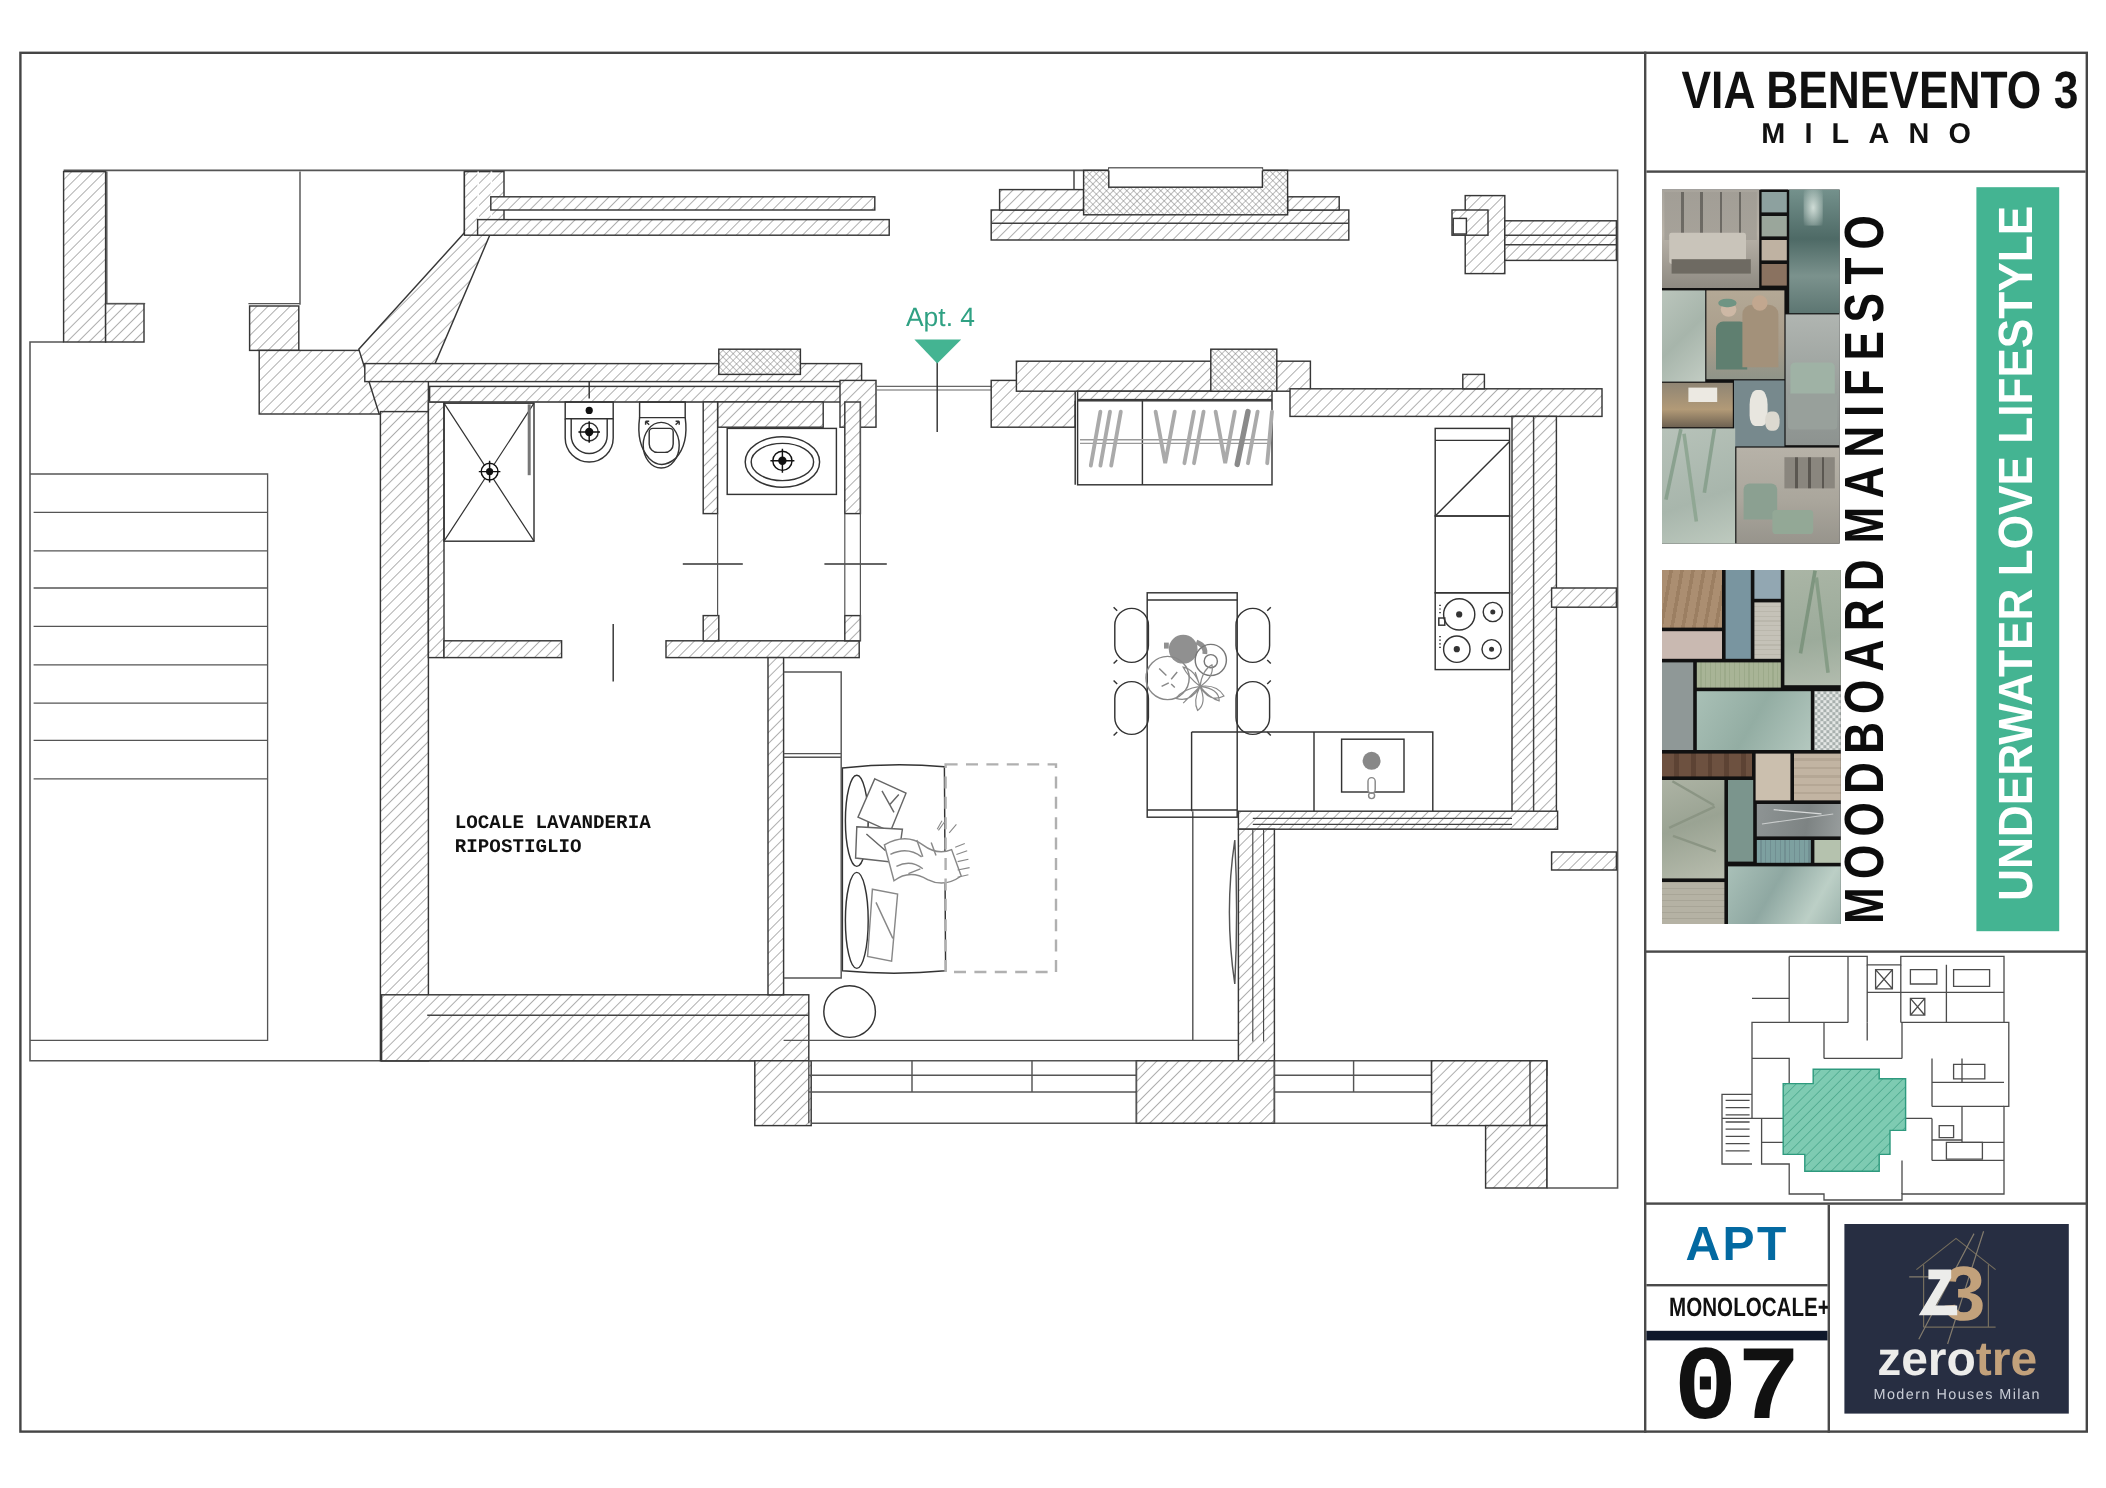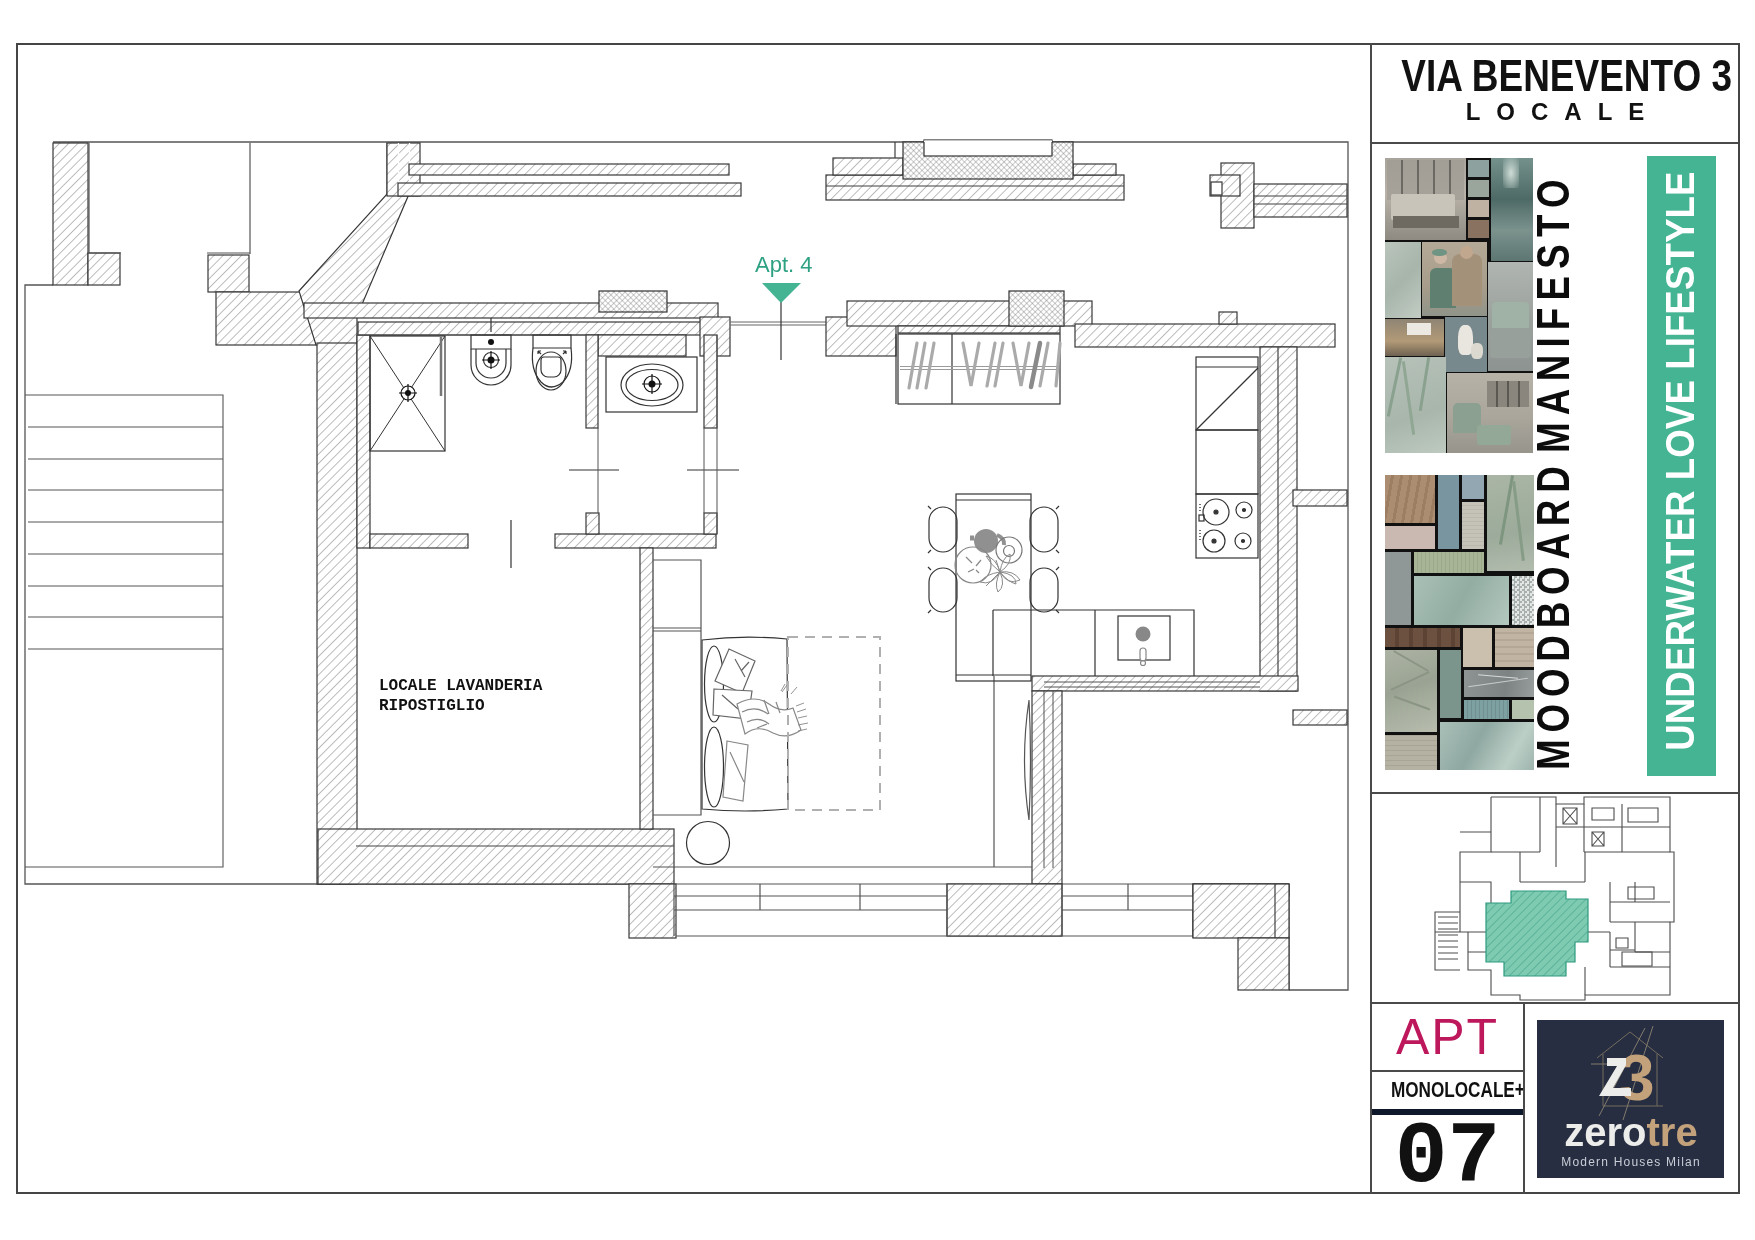--- a/index.html
+++ b/index.html
@@ -318,21 +318,21 @@
 
 <text x="379" y="690" font-size="16" font-weight="bold" letter-spacing="0" fill="#111" stroke="none" font-family="Liberation Mono, monospace">LOCALE LAVANDERIA</text>
 <text x="379" y="710" font-size="16" font-weight="bold" letter-spacing="0" fill="#111" stroke="none" font-family="Liberation Mono, monospace">RIPOSTIGLIO</text>
 </g>
 </svg>
 
 <div class="abs" style="left:1370px;top:43px;width:2px;height:1151px;background:#4a4a4a;"></div>
 
 <div class="abs" style="left:1372px;top:45px;width:366px;height:97px;border-bottom:2px solid #4a4a4a;">
   <div style="text-align:center;margin-top:6px;font-weight:bold;font-size:44px;letter-spacing:0px;transform:scaleX(0.84);transform-origin:center;white-space:nowrap;color:#111;">VIA BENEVENTO 3</div>
-  <div style="text-align:center;margin-top:-3px;font-size:24px;font-weight:bold;letter-spacing:16px;text-indent:16px;color:#111;">LOCALE</div>
+  <div style="text-align:center;margin-top:-3px;font-size:24px;font-weight:bold;letter-spacing:16px;text-indent:16px;color:#111;">MILANO</div>
 </div>
 
 <div class="abs" style="left:1535px;top:153px;width:36px;height:300px;">
   <div style="transform:rotate(-90deg) translateX(-300px);transform-origin:0 0;width:300px;height:36px;font-weight:bold;font-size:46px;line-height:36px;color:#0c0c0c;letter-spacing:9px;white-space:nowrap;"><span style="display:inline-block;transform:scaleX(0.80);transform-origin:left;">MANIFESTO</span></div>
 </div>
 
 <div class="abs" style="left:1535px;top:475px;width:36px;height:295px;">
   <div style="transform:rotate(-90deg) translateX(-295px);transform-origin:0 0;width:295px;height:36px;font-weight:bold;font-size:46px;line-height:36px;color:#0c0c0c;letter-spacing:8.5px;white-space:nowrap;"><span style="display:inline-block;transform:scaleX(0.80);transform-origin:left;">MOODBOARD</span></div>
 </div>
 
@@ -464,22 +464,22 @@
 
   <path d="M150 60 V90 M186 60 V75 M121 40 H90 M265 130 V160 M265 160 H300 M240 158 H265 M98 160 H121"></path>
 
   <path d="M222 16 h22 v12 h-22 z M258 16 h30 v14 h-30 z M258 95 h26 v12 h-26 z M246 146 h12 v10 h-12 z M252 160 h30 v14 h-30 z"></path>
 </g>
 
 <polygon points="116,132 116,111 141,111 141,99 196,99 196,107 218,107 218,150 205,150 205,170 196,170 196,184 134,184 134,170 116,170" fill="url(#th)" stroke="#2e9a7e" stroke-width="1.2"></polygon>
 </svg>
 
 <div class="abs" style="left:1372px;top:1004px;width:151px;height:190px;">
-  <div style="height:66px;border-bottom:2px solid #4a4a4a;text-align:center;"><span style="font-weight:normal;font-size:50px;line-height:66px;letter-spacing:2px;color:#be185d;">APT</span></div>
-  <div style="height:37px;border-bottom:6px solid #0f172a;text-align:center;"><span style="display:inline-block;font-weight:bold;font-size:22px;line-height:36px;color:#111;transform:scaleX(0.78);transform-origin:center;white-space:nowrap;">MONOLOCALE+</span></div>
+  <div style="height:66px;border-bottom:2px solid #4a4a4a;text-align:center;"><span style="font-weight:bold;font-size:40px;line-height:66px;letter-spacing:2px;color:#0369a1;">APT</span></div>
+  <div style="height:37px;border-bottom:8px solid #0f172a;text-align:center;"><span style="display:inline-block;font-weight:bold;font-size:22px;line-height:36px;color:#111;transform:scaleX(0.78);transform-origin:center;white-space:nowrap;">MONOLOCALE+</span></div>
   <div style="height:85px;text-align:center;position:relative;"><span style="font-family:'Liberation Mono',monospace;font-weight:bold;font-size:88px;line-height:85px;color:#111;">07</span></div>
 </div>
 
 <div class="abs" style="left:1523px;top:1004px;width:2px;height:190px;background:#4a4a4a;"></div>
 
 <div class="abs" style="left:1537px;top:1020px;width:187px;height:158px;background:#272e42;">
   <svg width="187" height="158" viewBox="0 0 187 158">
 
     <g stroke="#7d7460" stroke-width="1" fill="none" opacity="0.9">
       <path d="M60 38 L93 12 L126 38 M66 34 V86 M120 34 V86 M66 86 H126"></path>

